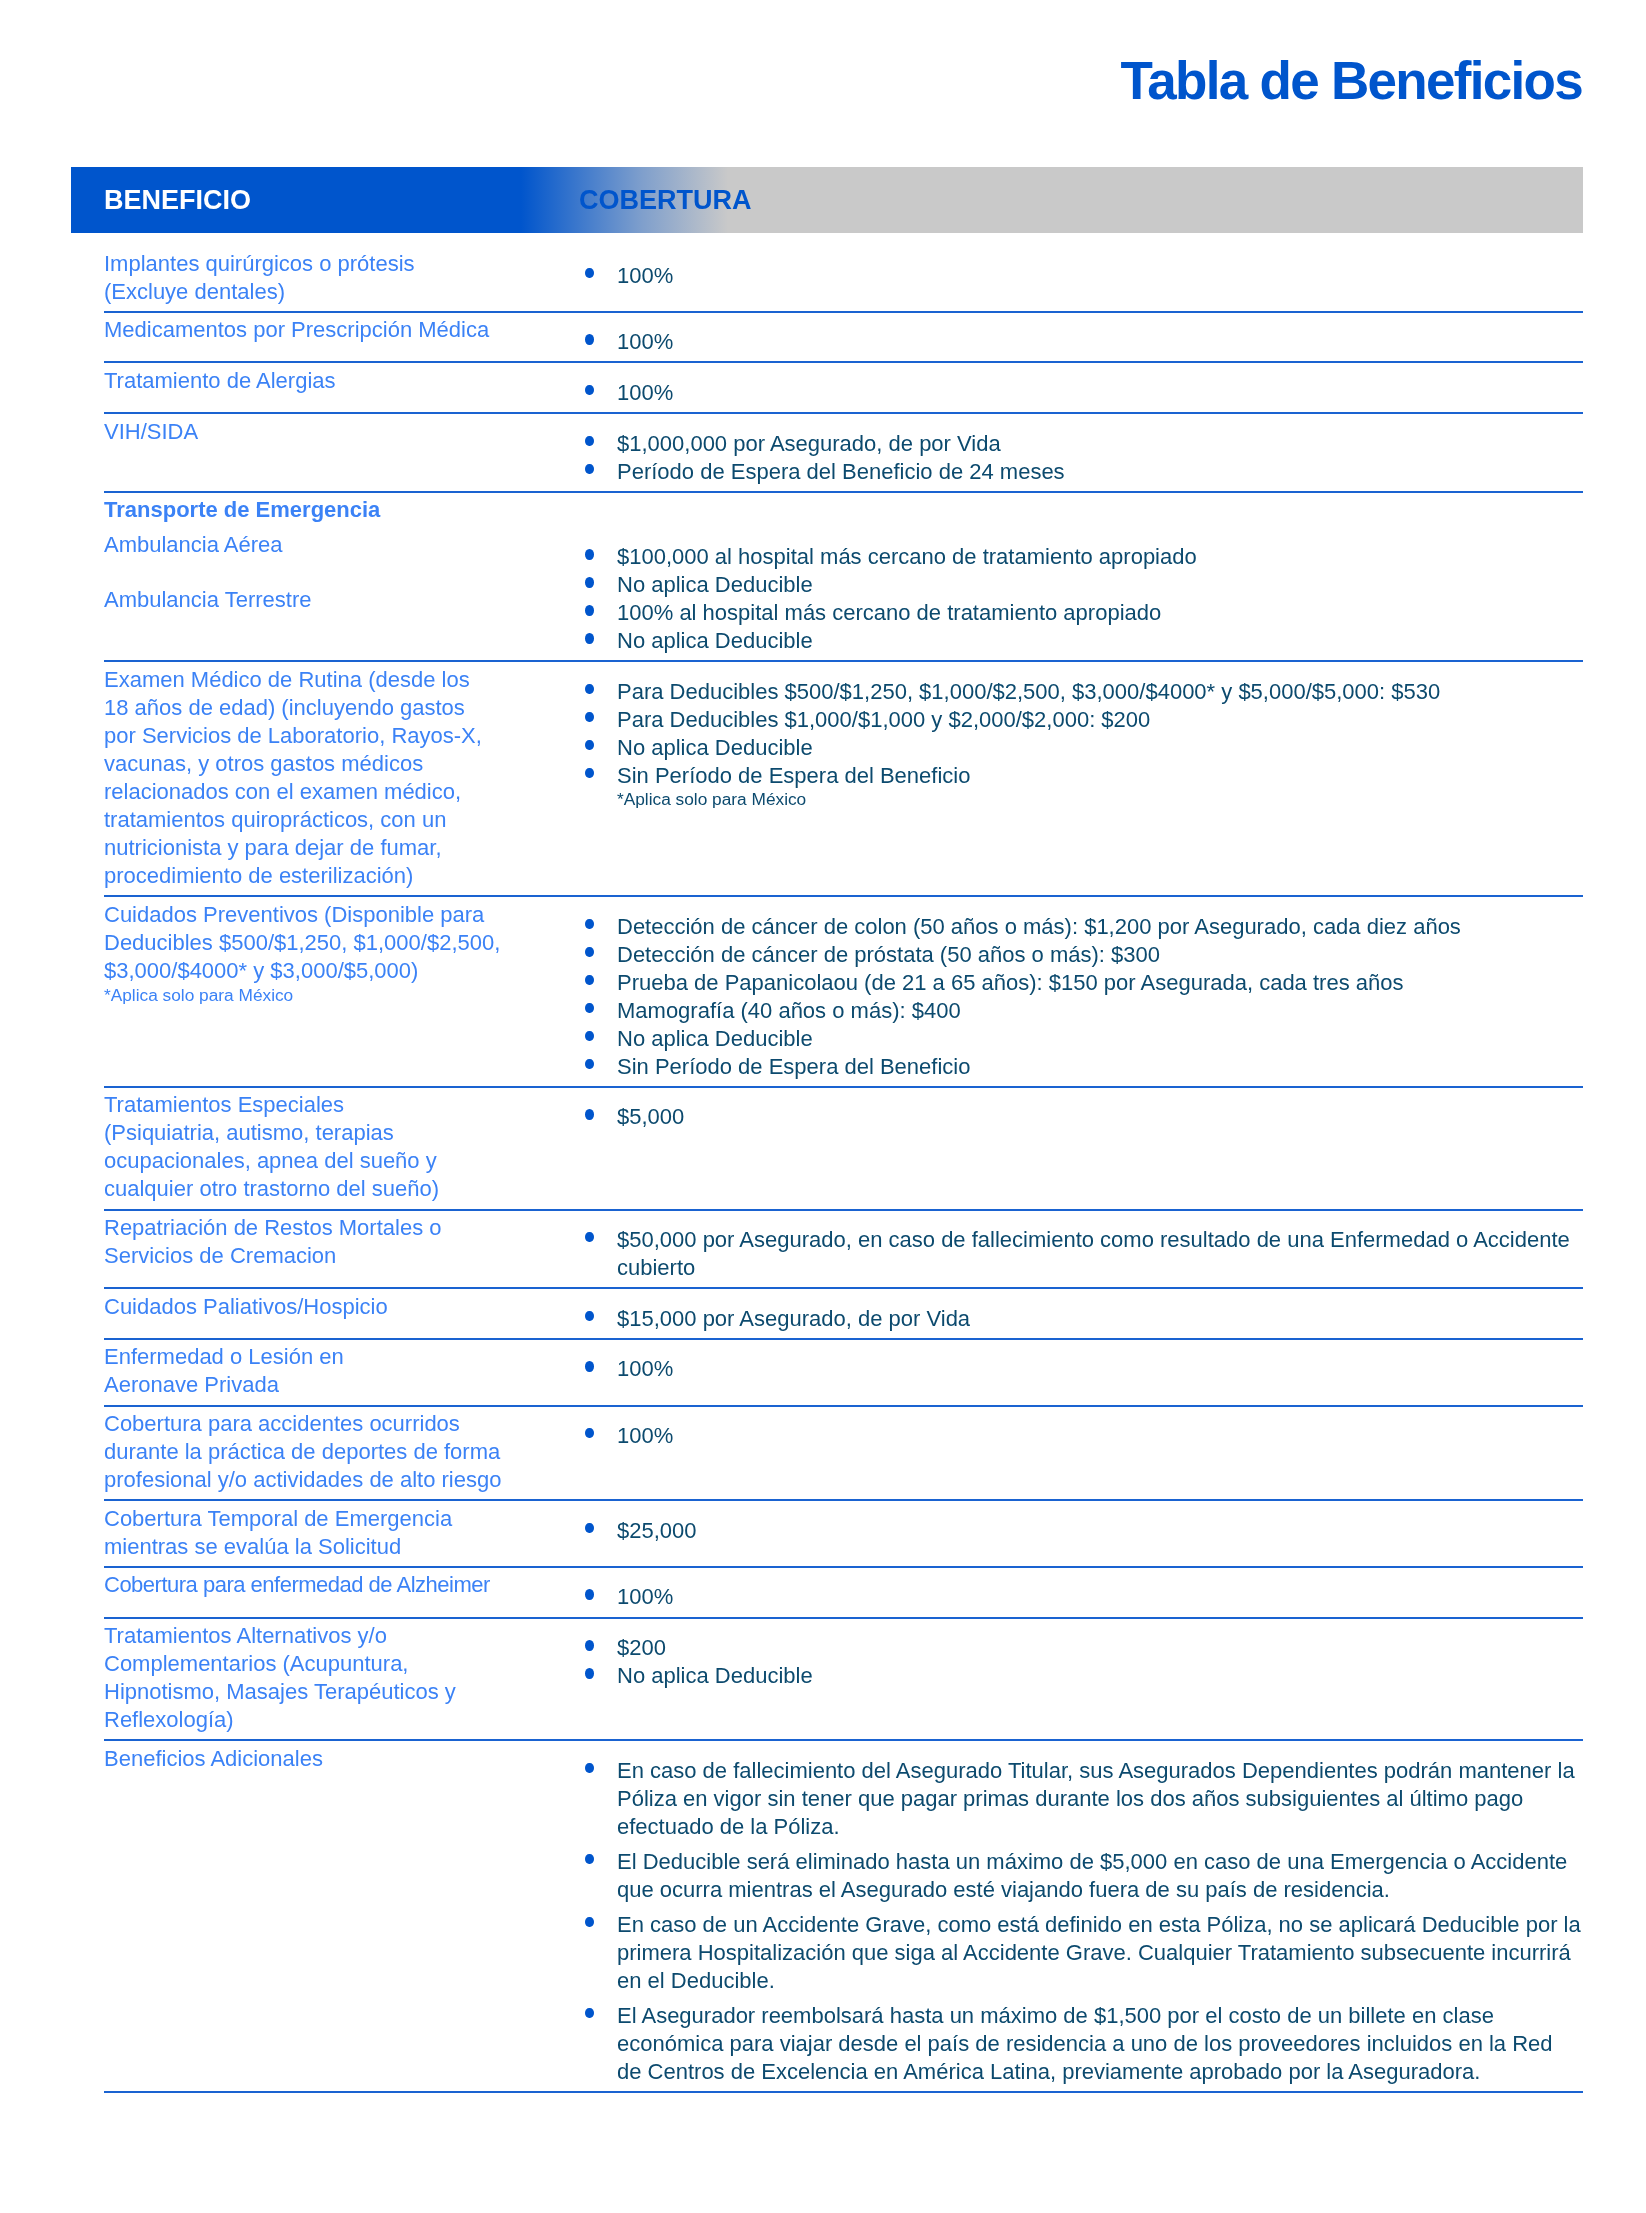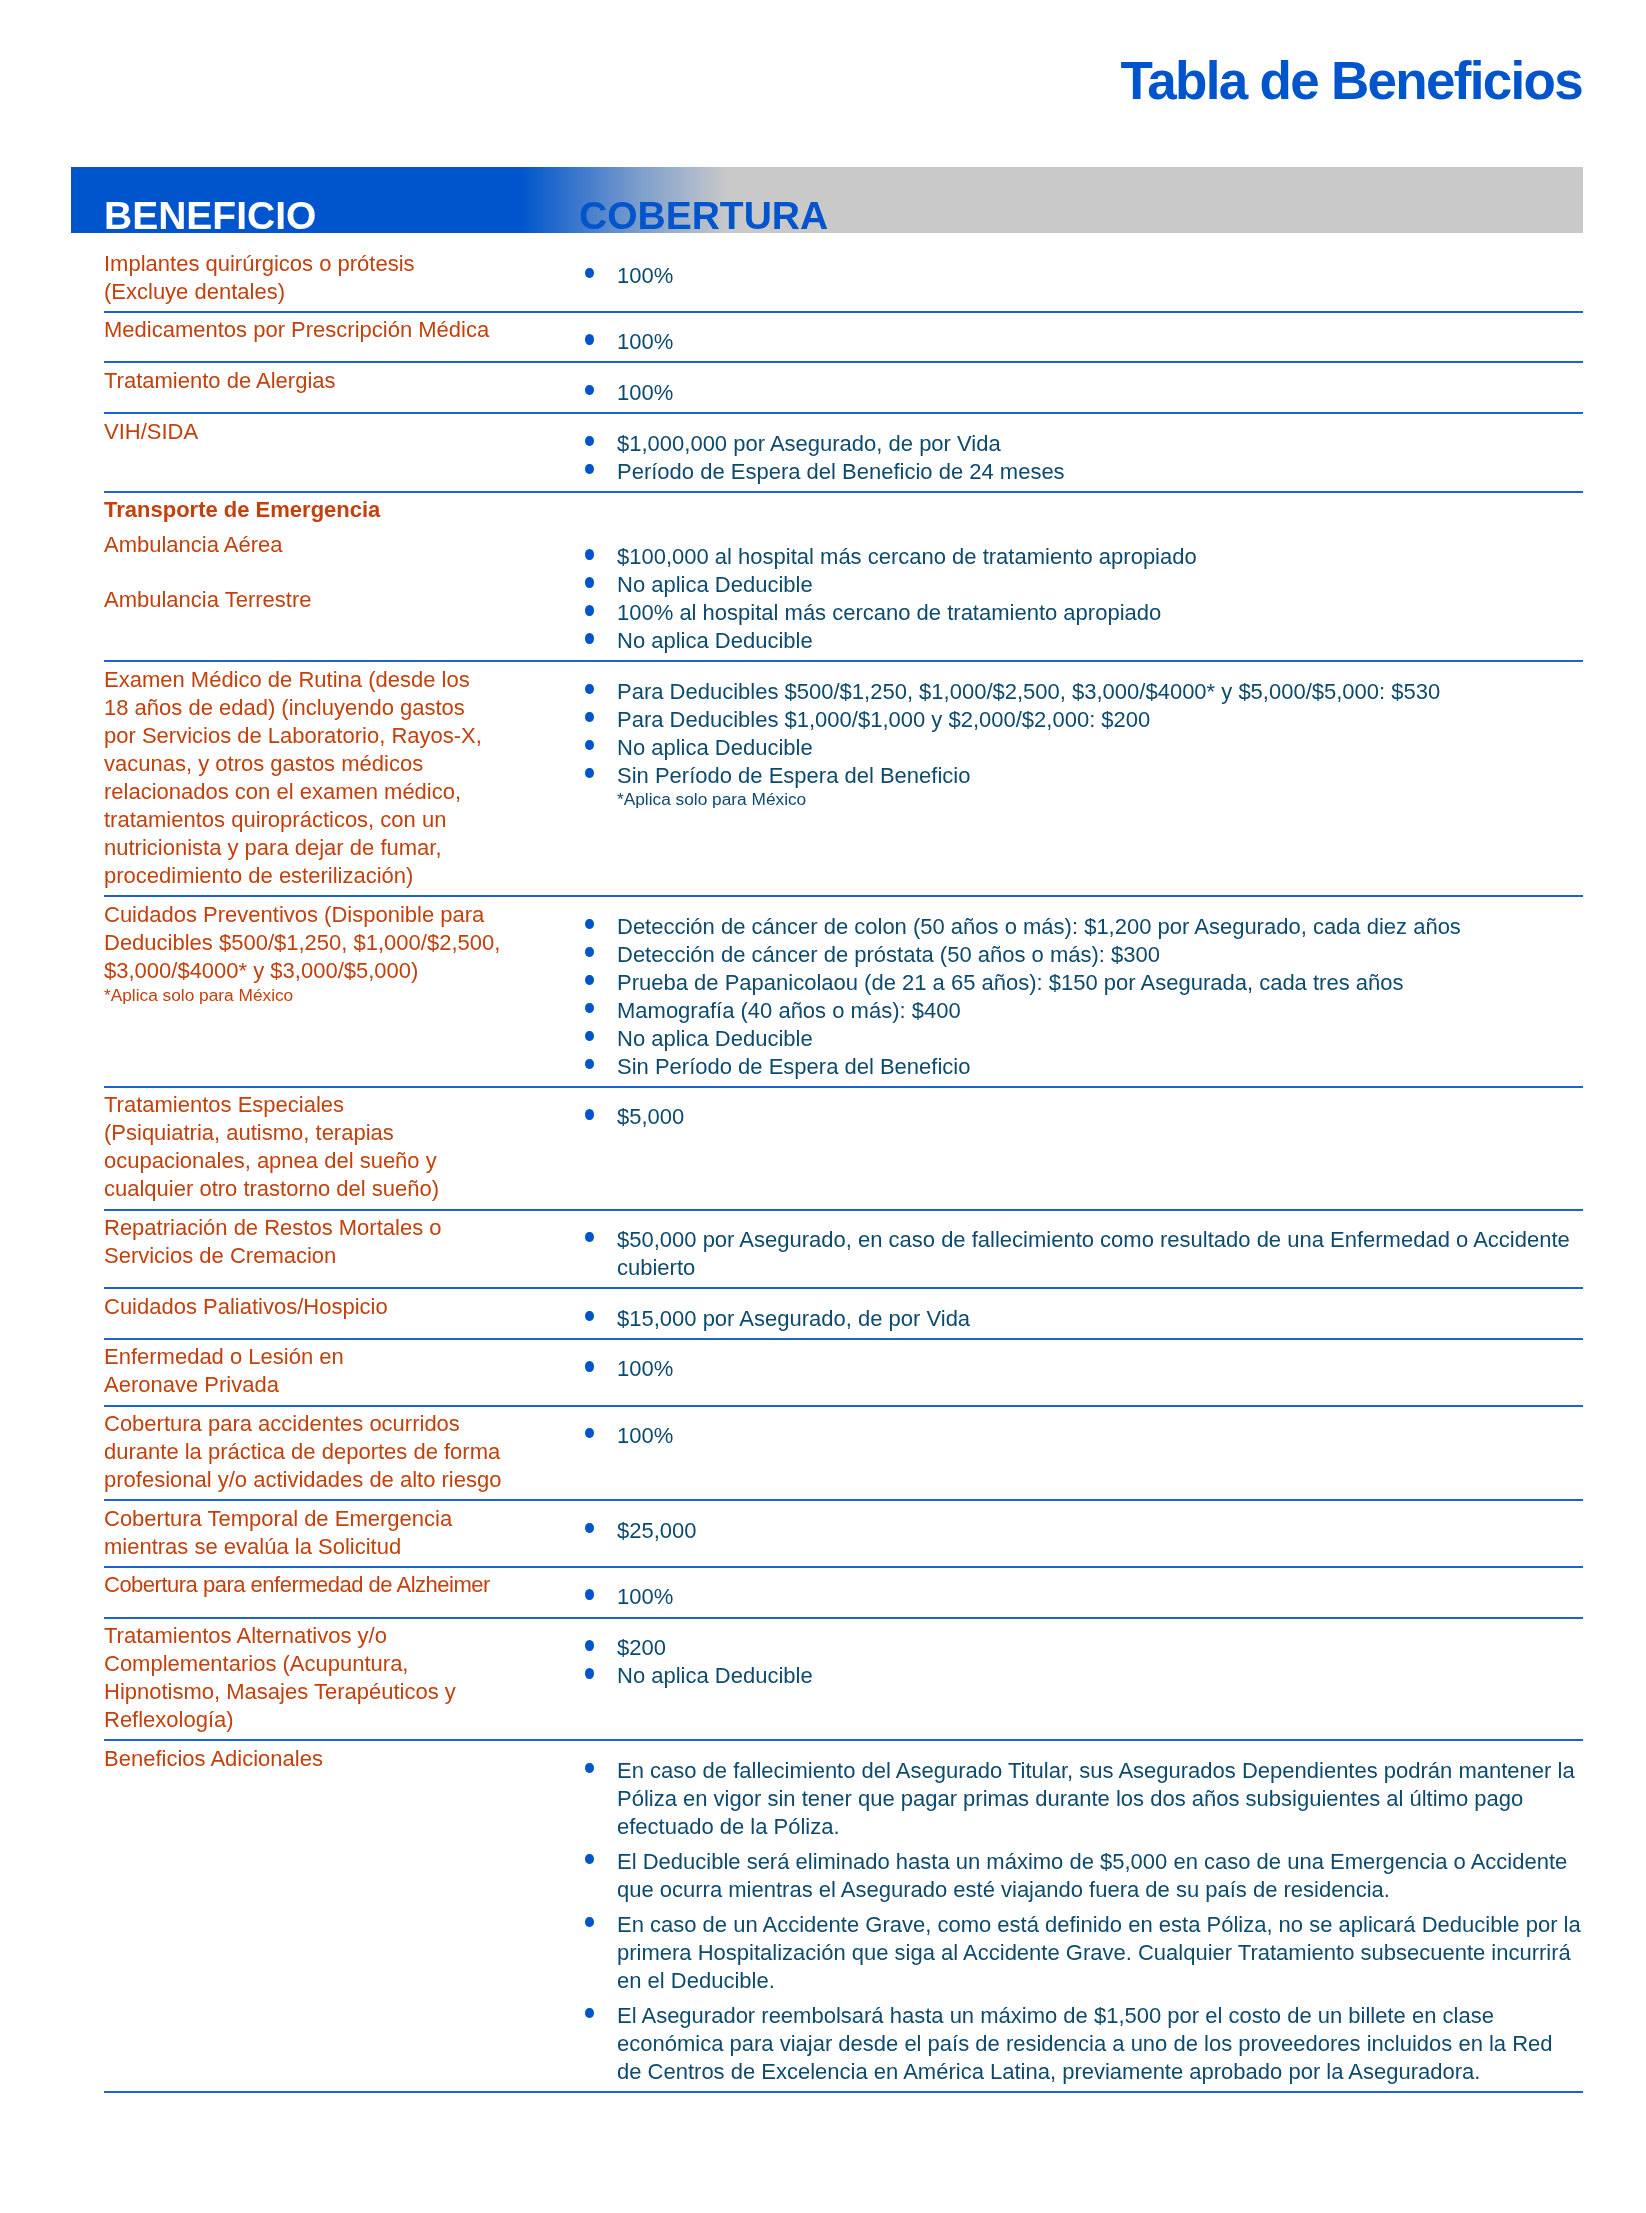--- a/index.html
+++ b/index.html
@@ -2,28 +2,28 @@
 <html style="font-size:14px"><head>
 <meta charset="utf-8">
 <style>
   html, body { margin: 0; padding: 0; background: #ffffff; }
   body { width: 1646px; height: 2214px; position: relative; overflow: hidden;
          font-family: "Liberation Sans", "DejaVu Sans", sans-serif; color: #1a1a1a; }
   .title { position: absolute; right: 64px; top: 54px; font-size: 53px; font-weight: bold;
            color: #0055cc; letter-spacing: -1.7px; line-height: 1; }
   .header-bar { position: absolute; left: 71px; top: 167px; width: 1512px; height: 66px;
                 background: linear-gradient(90deg, #0055cc 0px, #0055cc 450px, #7f9fcc 571px, #c9c9c9 657px, #c9c9c9 100%); }
-  .hdr { position: absolute; top: 16px; line-height: 66px; font-size: 39px; font-weight: bold; letter-spacing: 0px; }
+  .hdr { position: absolute; top: 0; line-height: 66px; font-size: 27px; font-weight: bold; letter-spacing: 0px; }
   .hdr.benefit { left: 33px; color: #ffffff; }
   .hdr.coverage { left: 508px; color: #0055cc; }
   .table { position: absolute; left: 104px; top: 246px; width: 1479px; }
   .row { position: relative; border-bottom: 2.6px solid #1a63d1; padding: 3.5px 0 5.2px 0; display: flex; }
   .row.noline { border-bottom: none; }
   .row.section { padding-bottom: 3.5px; }
-  .cell-left { width: 481px; flex: none; font-size: 22px; line-height: 28px; color: #c2410c; }
+  .cell-left { width: 481px; flex: none; font-size: 22px; line-height: 28px; color: #3b82f6; }
   .cell-left .note { font-size: 17.3px; line-height: 21px; display: block; }
   .cell-left.bold { font-weight: bold; }
   .cell-right { flex: 1; font-size: 22px; line-height: 28px; color: #0c4a6e; margin-top: 12px; }
   ul { list-style: none; margin: 0; padding: 0; }
   li { position: relative; padding-left: 32px; }
   li.spaced { margin-bottom: 7px; }
   li .dot { position: absolute; left: 0; top: 6px; width: 8.6px; height: 10.4px; border-radius: 50%; background: #0055cc; }
   .cell-right .note { font-size: 17.3px; line-height: 19px; display: block; padding-left: 32px; }
   .amb-left { height: 55px; }
 </style>

